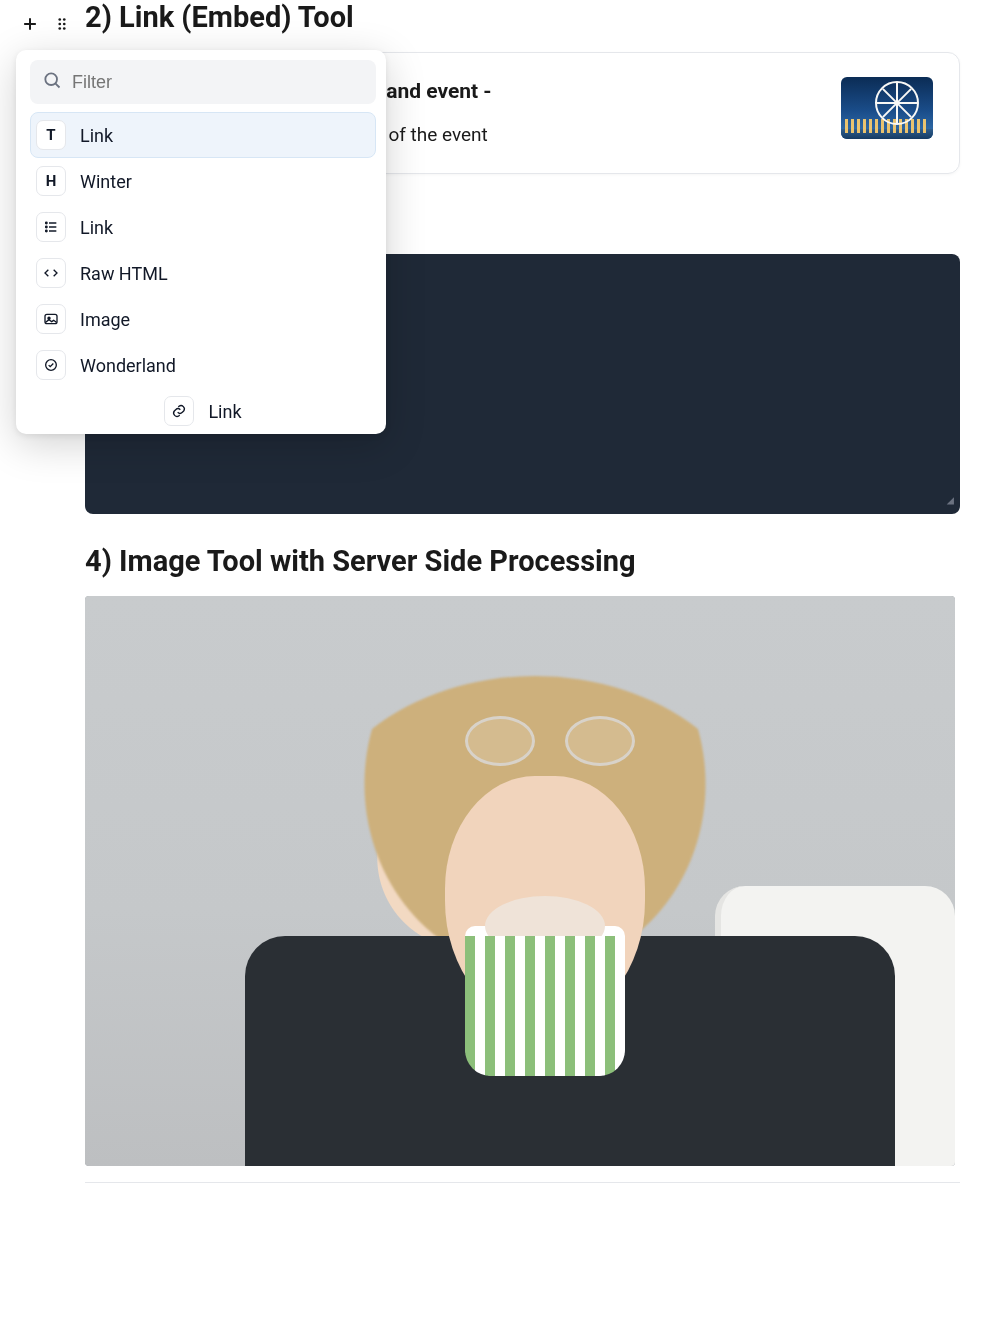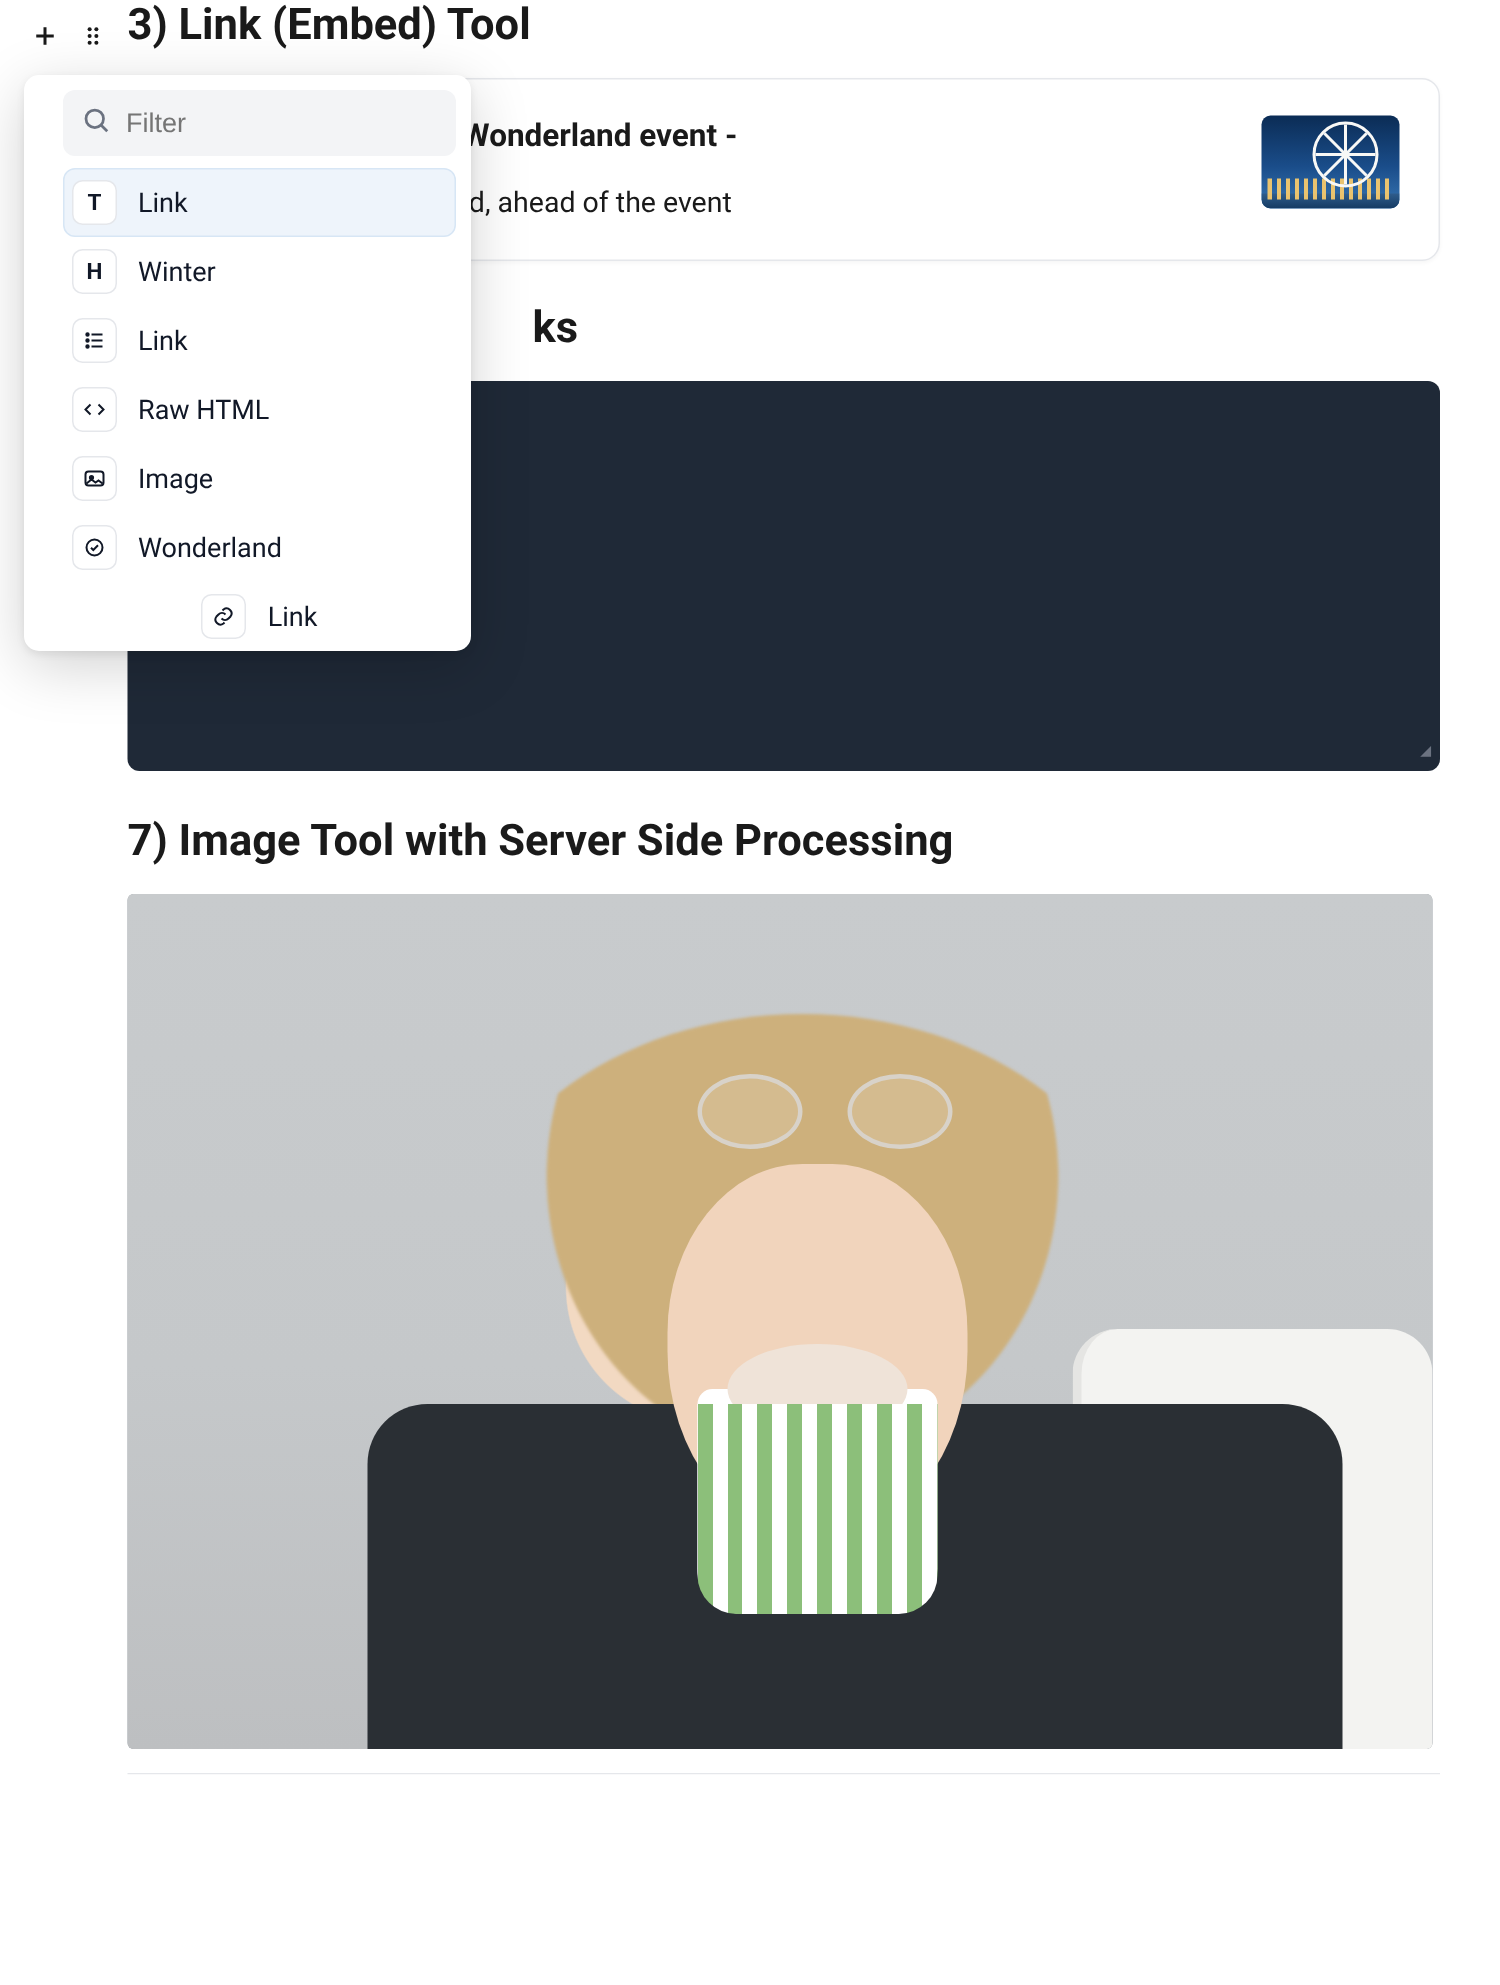--- a/index.html
+++ b/index.html
@@ -169,25 +169,25 @@
     position:absolute; right:0; bottom:0; width:240px; height:280px;
     background:#f3f3f1; border-radius:30px 30px 0 0;
     border-left:6px solid #e5e5e3;
   }
 
   
   .popover {
     position: absolute;
     left: 16px;
     top: 50px;
-    width: 298px;
+    width: 370px;
     background: #fff;
     border-radius: 10px;
     box-shadow: 0 10px 40px rgba(0,0,0,0.18), 0 2px 6px rgba(0,0,0,0.08);
-    padding: 10px 10px 0 26px;
+    padding: 10px 10px 0 14px;
     z-index: 50;
     overflow: hidden;
   }
   .filter-box {
     background: #f3f4f6;
     border-radius: 8px;
     display: flex;
     align-items: center;
     gap: 10px;
     padding: 10px 12px;
@@ -246,21 +246,21 @@
         <circle cx="9" cy="12" r="1.8"></circle>
         <circle cx="15" cy="12" r="1.8"></circle>
         <circle cx="9" cy="18" r="1.8"></circle>
         <circle cx="15" cy="18" r="1.8"></circle>
       </svg>
   </div>
 </div>
 
 <div class="content">
 
-  <h1 class="section-title">3) Link (Embed) Tool</h1>
+  <h1 class="section-title">2) Link (Embed) Tool</h1>
 
   <div class="link-card">
     <div class="link-card-body">
       <div class="link-card-title">Nottingham's Winter Wonderland event -</div>
       <div class="link-card-desc">400m track this weekend, ahead of the event</div>
     </div>
     <div class="link-card-thumb">
       <div class="water"></div>
       <div class="lights"></div>
       <div class="wheel"></div>
@@ -270,21 +270,21 @@
   <h1 class="section-title h-mid" style="text-align:left; padding-left:270px;">ks</h1>
 
   <div class="code-block">
     <div>&lt;HTML&gt;</div>
     <div>&lt;HEAD&gt;</div>
     <div>&lt;/HEAD&gt;</div>
     <div>&lt;/HTML&gt;</div>
     <span class="resize">◢</span>
   </div>
 
-  <h1 class="section-title">7) Image Tool with Server Side Processing</h1>
+  <h1 class="section-title">4) Image Tool with Server Side Processing</h1>
 
   <div class="image-tool">
     <div class="img-bg"></div>
     <div class="chair"></div>
     <div class="hair"></div>
     <div class="dark-top"></div>
     <div class="face"></div>
     <div class="glasses"><span></span><span></span></div>
     <div class="cup">
         <div class="cup-stripes"></div>

